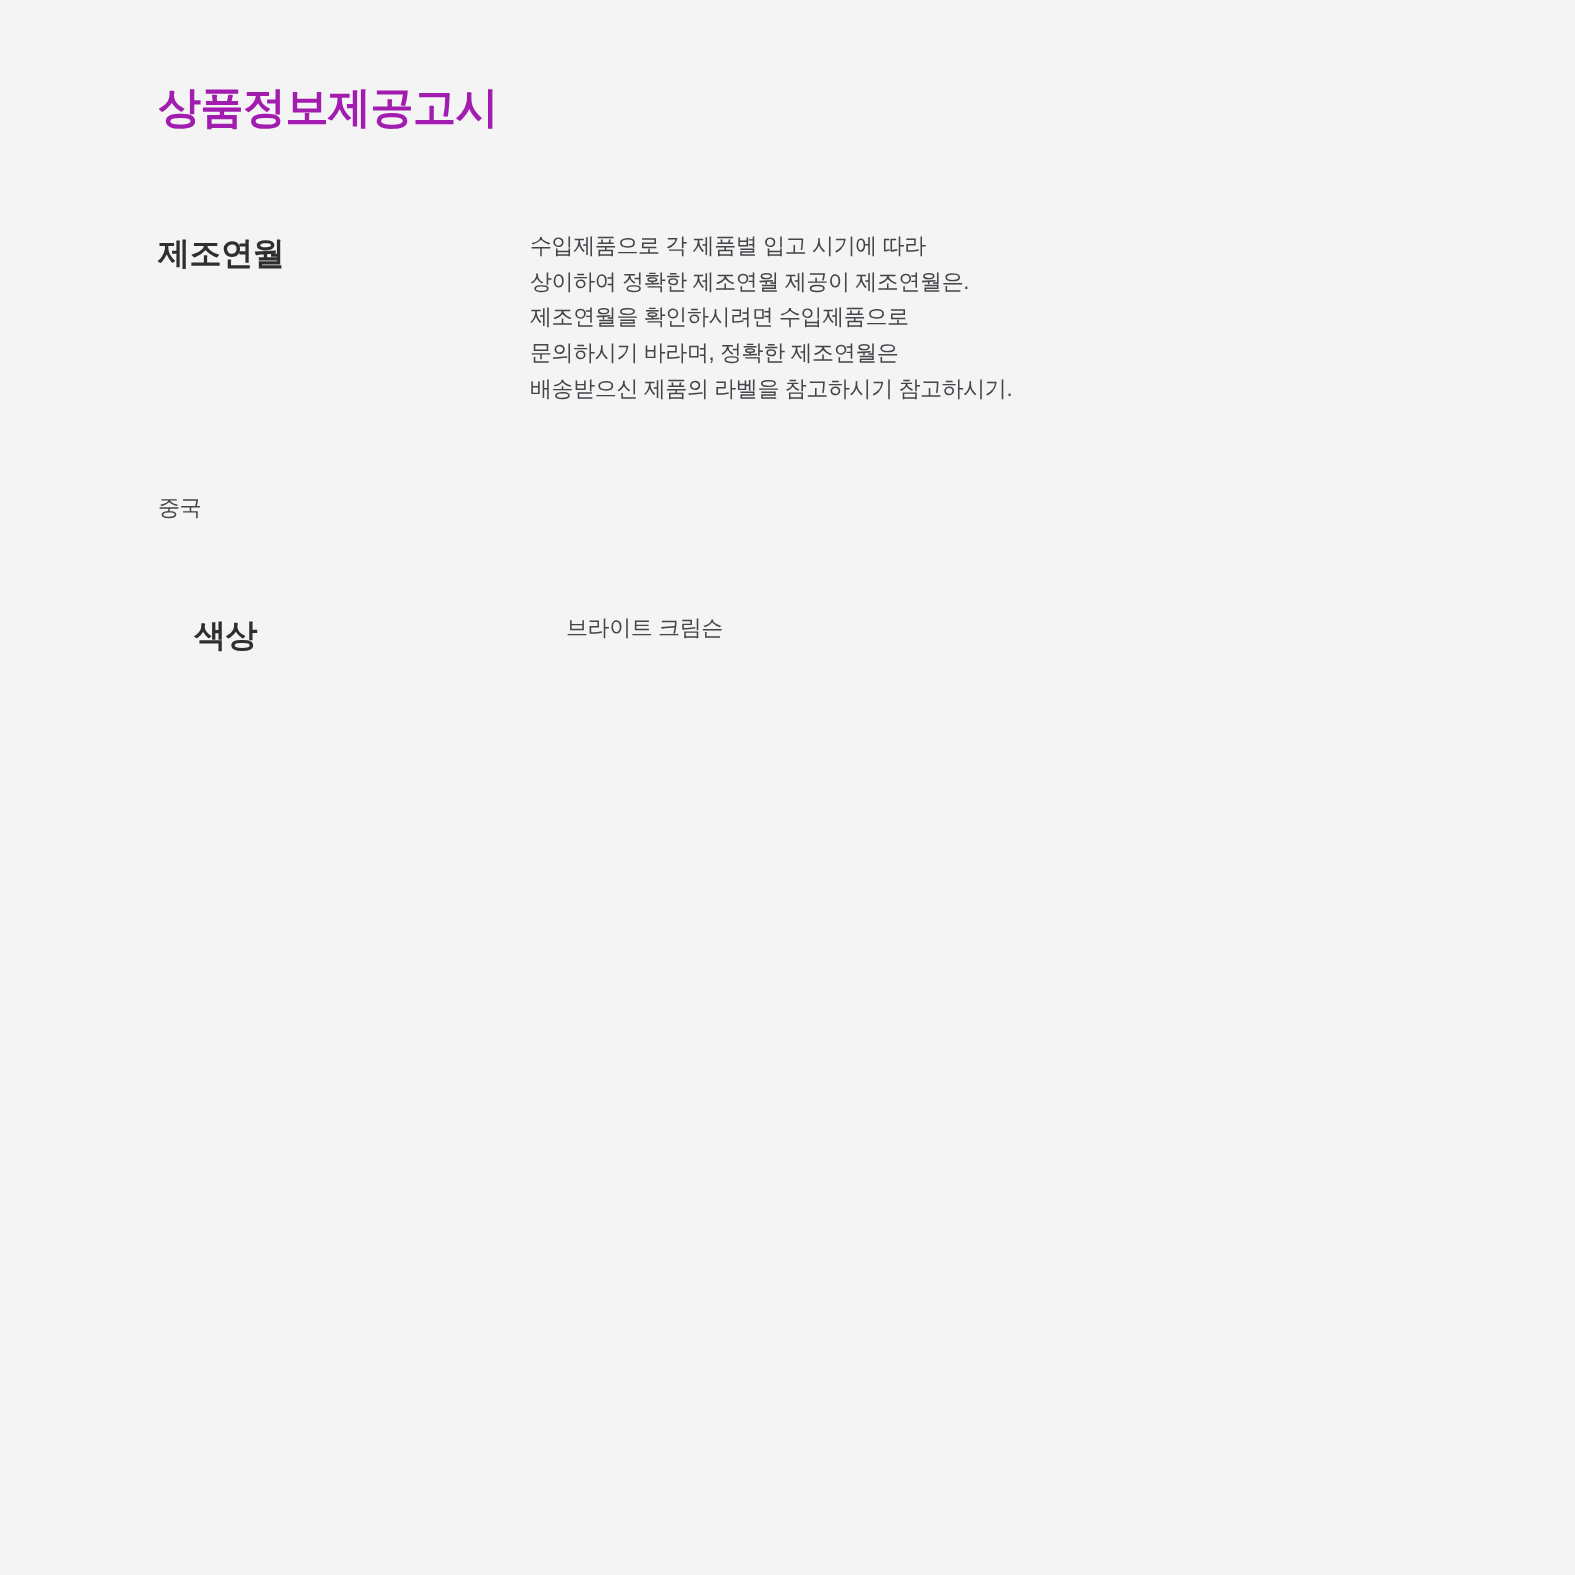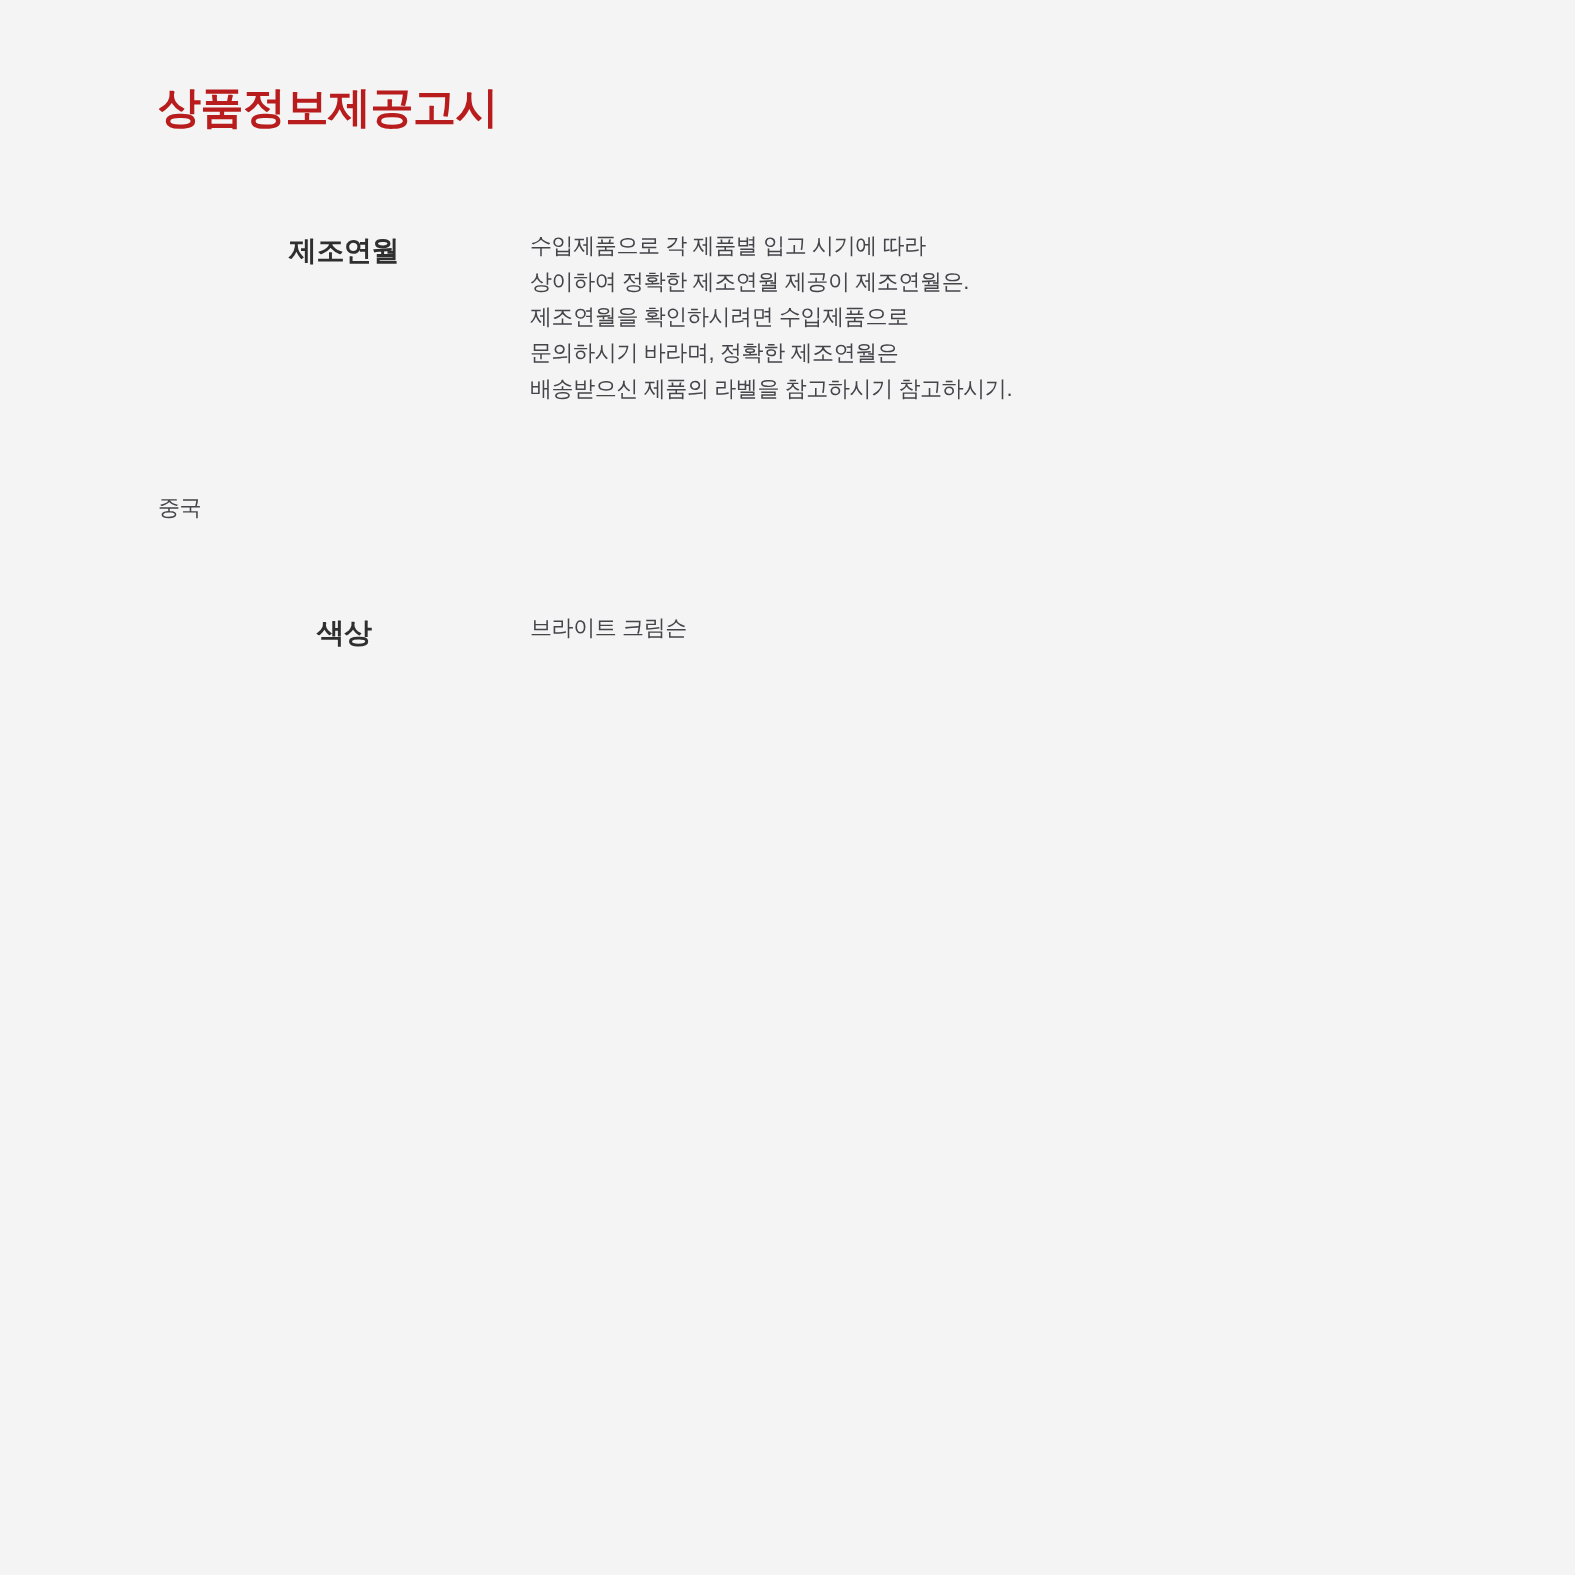--- a/index.html
+++ b/index.html
@@ -17,46 +17,46 @@
   .page {
     position: relative;
     width: 1575px;
     height: 1575px;
     box-sizing: border-box;
     padding: 78px 0 0 158px;
   }
   .page-title {
     font-size: 43px;
     font-weight: bold;
-    color: #b91c1c;
+    color: #a21caf;
     letter-spacing: -0.5px;
     margin: 0 0 0 0;
     line-height: 1.35;
   }
   .spec-table {
     margin-top: 92px;
     width: 1280px;
   }
   .spec-row {
     display: flex;
     align-items: flex-start;
     margin-bottom: 84px;
   }
   .spec-row:last-child {
     margin-bottom: 0;
+    margin-left: 36px;
   }
   .spec-label {
     width: 372px;
     flex: 0 0 372px;
-    font-size: 28px;
+    font-size: 32px;
     font-weight: bold;
     color: #2f2f2f;
     line-height: 1.62;
     letter-spacing: -0.4px;
-    text-align: center;
   }
   .spec-value {
     flex: 1 1 auto;
     font-size: 22px;
     font-weight: normal;
     color: #44444a;
     line-height: 1.62;
     letter-spacing: -0.4px;
   }
   .spec-value .line {

